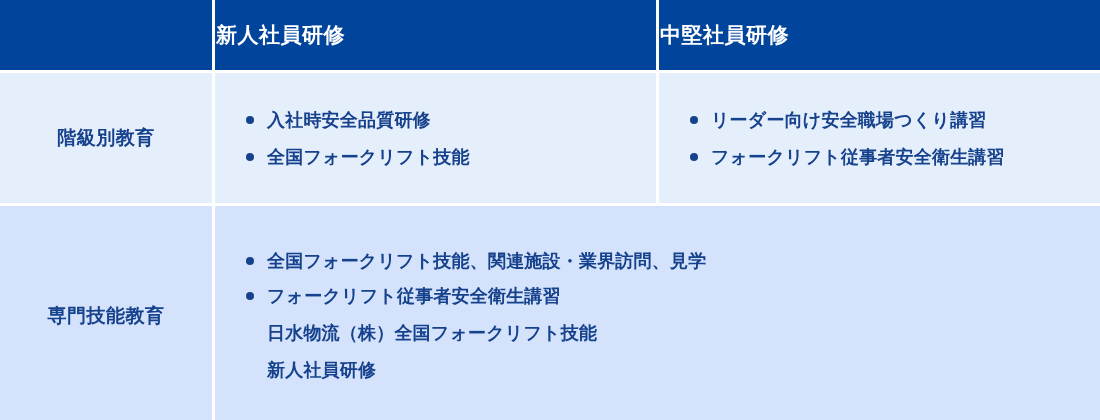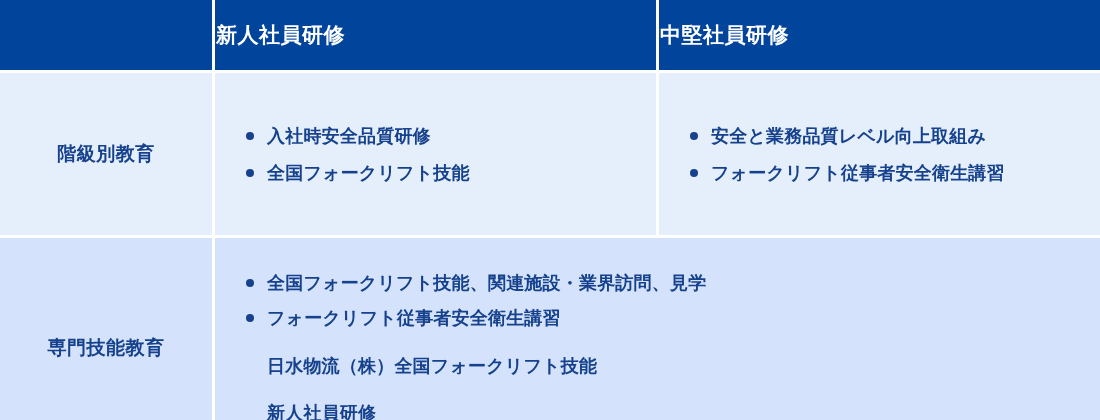--- a/index.html
+++ b/index.html
@@ -57,21 +57,21 @@
     font-size: 19px;
     font-weight: bold;
     letter-spacing: 0.5px;
   }
 
   .content {
     vertical-align: middle;
     padding: 0 18px 0 30px;
   }
 
-  .row-a .content { height: 162px; }
+  .row-a .content { height: 130px; }
   .row-b .content { height: 219px; }
 
   .blist {
     list-style: none;
     margin: 0;
     padding: 0;
   }
   .blist li {
     position: relative;
     padding-left: 22px;
@@ -92,21 +92,22 @@
     position: absolute;
     left: 1px;
     top: 11px;
     width: 8px;
     height: 8px;
     border-radius: 50%;
     background: #16418c;
   }
   .blist li .subline {
     display: block;
-    margin-top: 18px;
+    margin-top: 8px;
+    font-family: Liberation Serif, serif;
   }
 </style>
 </head>
 <body>
 
 <table class="training-table">
   <colgroup>
     <col style="width:212px">
     <col style="width:441px">
     <col style="width:444px">
@@ -133,21 +134,21 @@
             <span class="bullet"></span>
             <span>全国フォークリフト技能</span>
           </li>
         </ul>
       </td>
 
       <td class="content">
         <ul class="blist">
           <li>
             <span class="bullet"></span>
-            <span>安全と業務品質レベル向上取組み</span>
+            <span>リーダー向け安全職場つくり講習</span>
           </li>
           <li>
             <span class="bullet"></span>
             <span>フォークリフト従事者安全衛生講習</span>
           </li>
         </ul>
       </td>
     </tr>
 
     <tr class="row-b">

